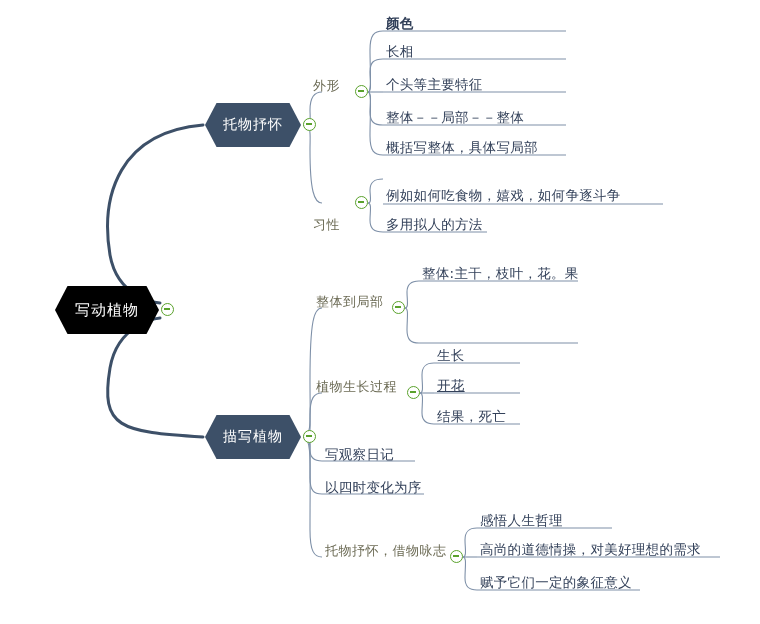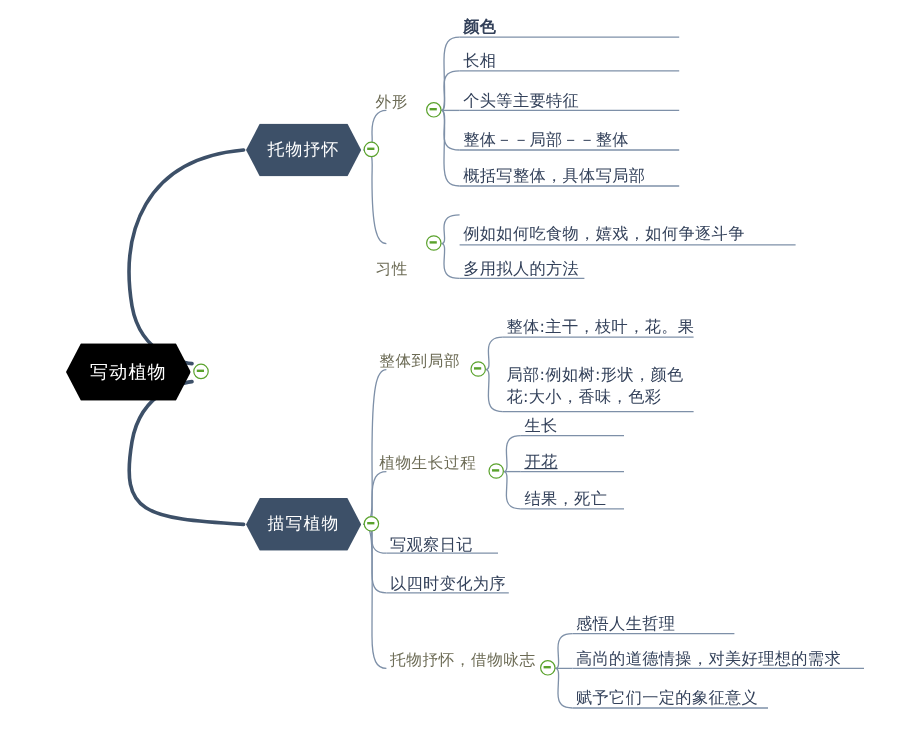--- a/index.html
+++ b/index.html
@@ -160,24 +160,20 @@
   <div class="toggle" style="left:407px;top:386px;"></div>
 
   <div class="lbl lvl3" style="left:325px;top:446px;">写观察日记</div>
 
   <div class="lbl lvl3" style="left:325px;top:479px;">以四时变化为序</div>
 
   <div class="lbl lvl2" style="left:325px;top:543px;">托物抒怀，借物咏志</div>
   <div class="toggle" style="left:450px;top:550px;"></div>
 
   <div class="lbl lvl3" style="left:422px;top:265px;">整体:主干，枝叶，花。果</div>
-  <div class="lbl lvl3 two-line" style="left:422px;top:304px;">
-    <div>局部:例如树:形状，颜色</div>
-    <div>花:大小，香味，色彩</div>
-  </div>
 
   <div class="lbl lvl3" style="left:437px;top:347px;">生长</div>
   <div class="lbl lvl3" style="left:437px;top:377px;text-decoration:underline;">开花</div>
   <div class="lbl lvl3" style="left:437px;top:408px;">结果，死亡</div>
 
   <div class="lbl lvl3" style="left:480px;top:512px;">感悟人生哲理</div>
   <div class="lbl lvl3" style="left:480px;top:541px;">高尚的道德情操，对美好理想的需求</div>
   <div class="lbl lvl3" style="left:480px;top:574px;">赋予它们一定的象征意义</div>
 
 </div>

